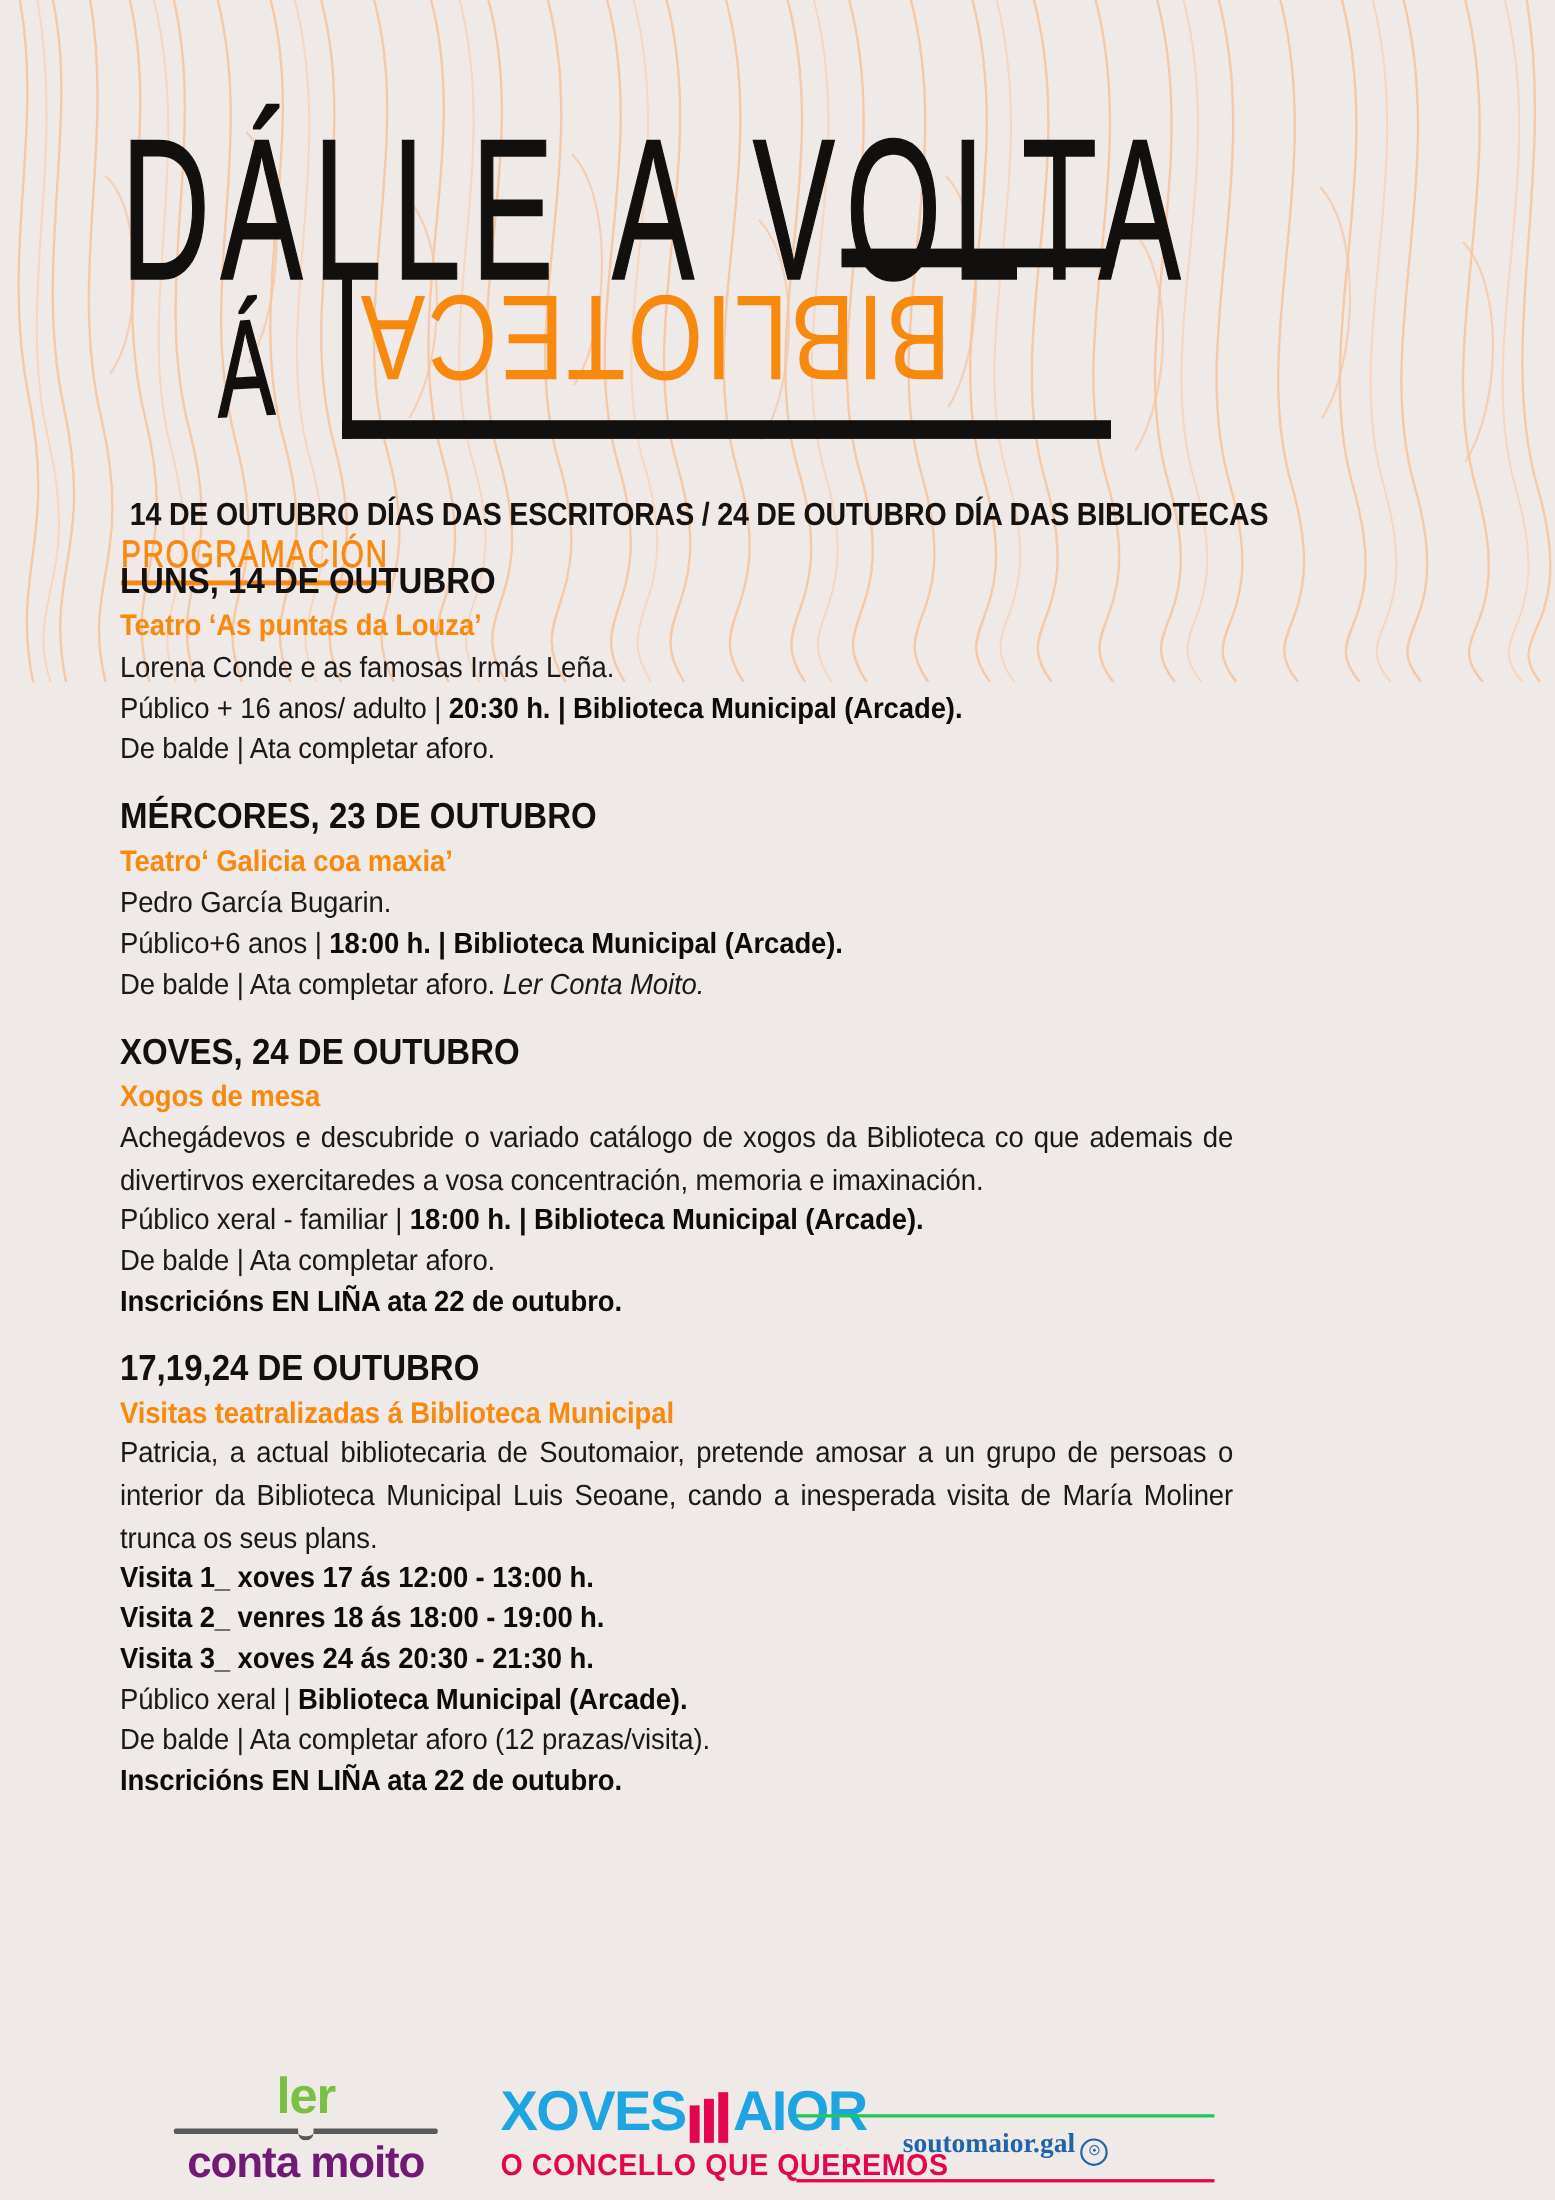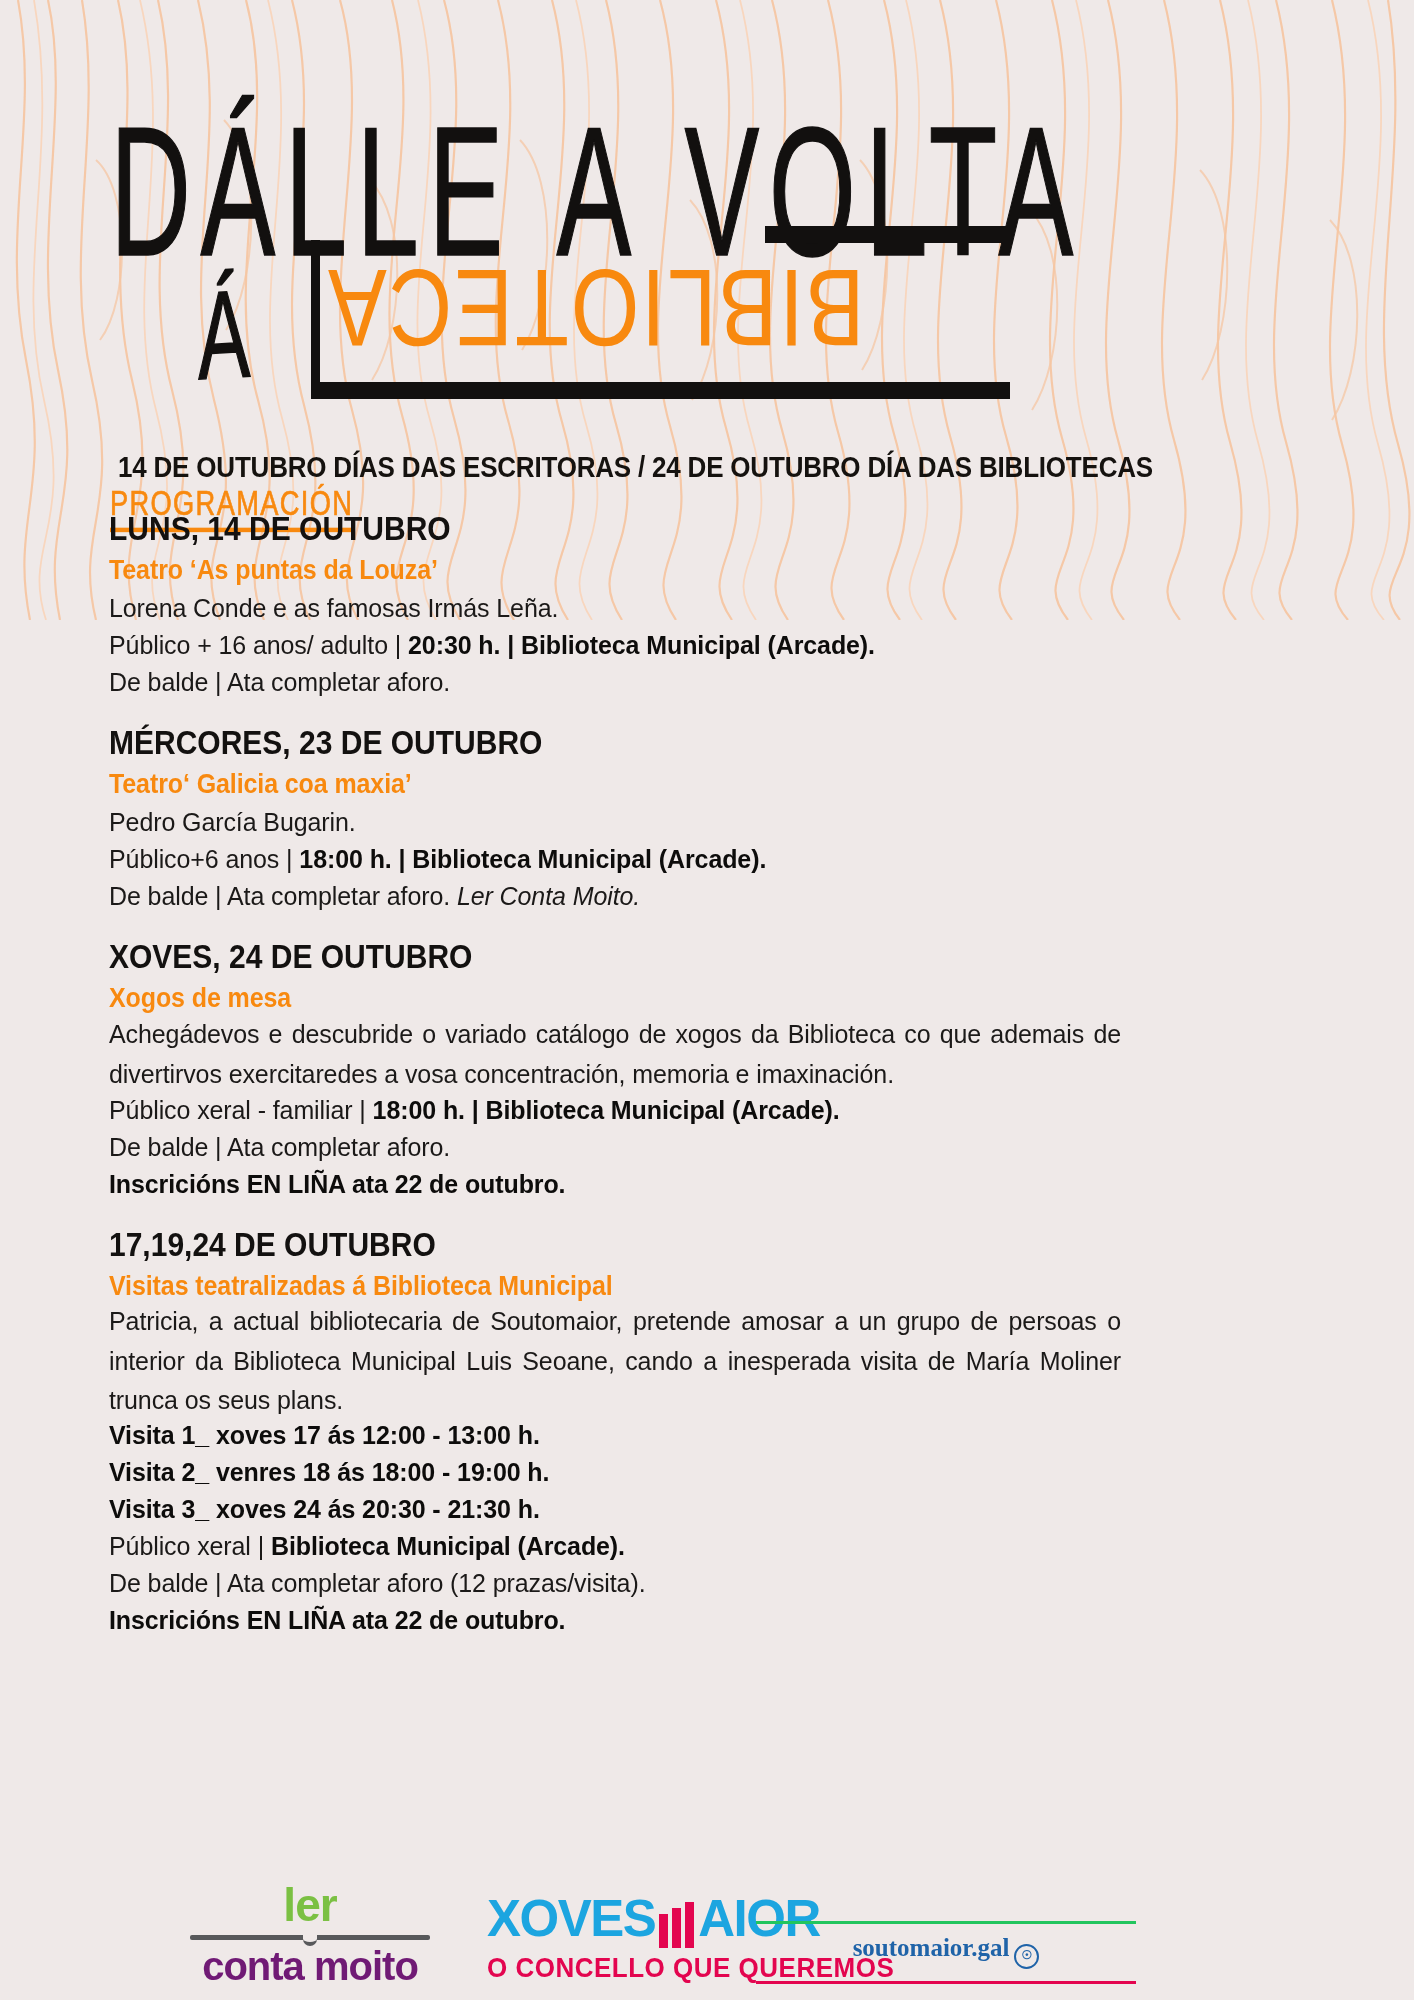--- a/index.html
+++ b/index.html
@@ -93,21 +93,21 @@
   .evt-line {
     font-size:25px; font-weight:normal; color:#1b1918;
     line-height:1.48; letter-spacing:-0.1px;
     transform:scaleY(1.06); transform-origin:left center;
   }
   .evt-line.just { text-align:justify; }
   .evt-line b { font-weight:bold; color:#0d0c0b; }
   .evt-line i { font-style:italic; }
 
   
-  .footer { position:absolute; left:0; bottom:0; width:1152px; height:126px; z-index:4;margin-left:32px; }
+  .footer { position:absolute; left:0; bottom:0; width:1152px; height:126px; z-index:4; }
 
   .logo-ler { position:absolute; left:148px; bottom:14px; width:260px; text-align:center; }
   .ler-top {
     font-size:46px; font-weight:bold; color:#7bc043;
     line-height:0.95; letter-spacing:-1px;
   }
   .ler-rule {
     position:relative; height:5px; background:#58595b;
     margin:7px 10px 6px 10px; border-radius:2px;
   }

